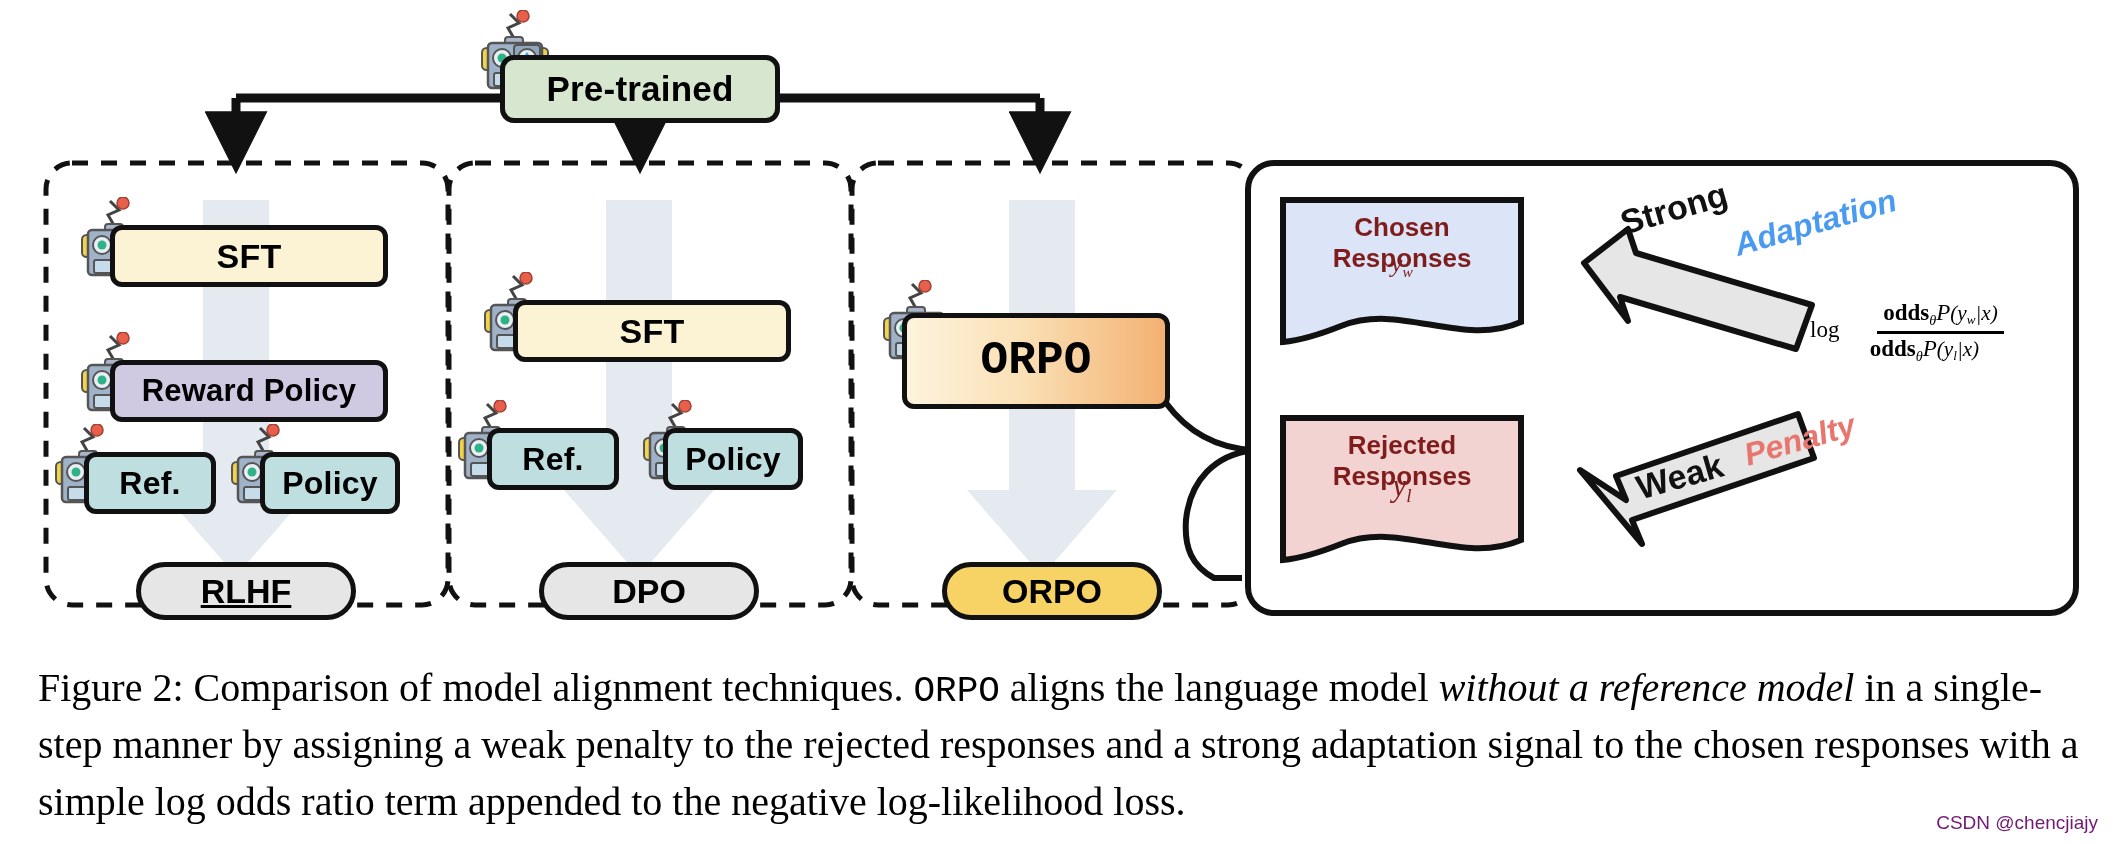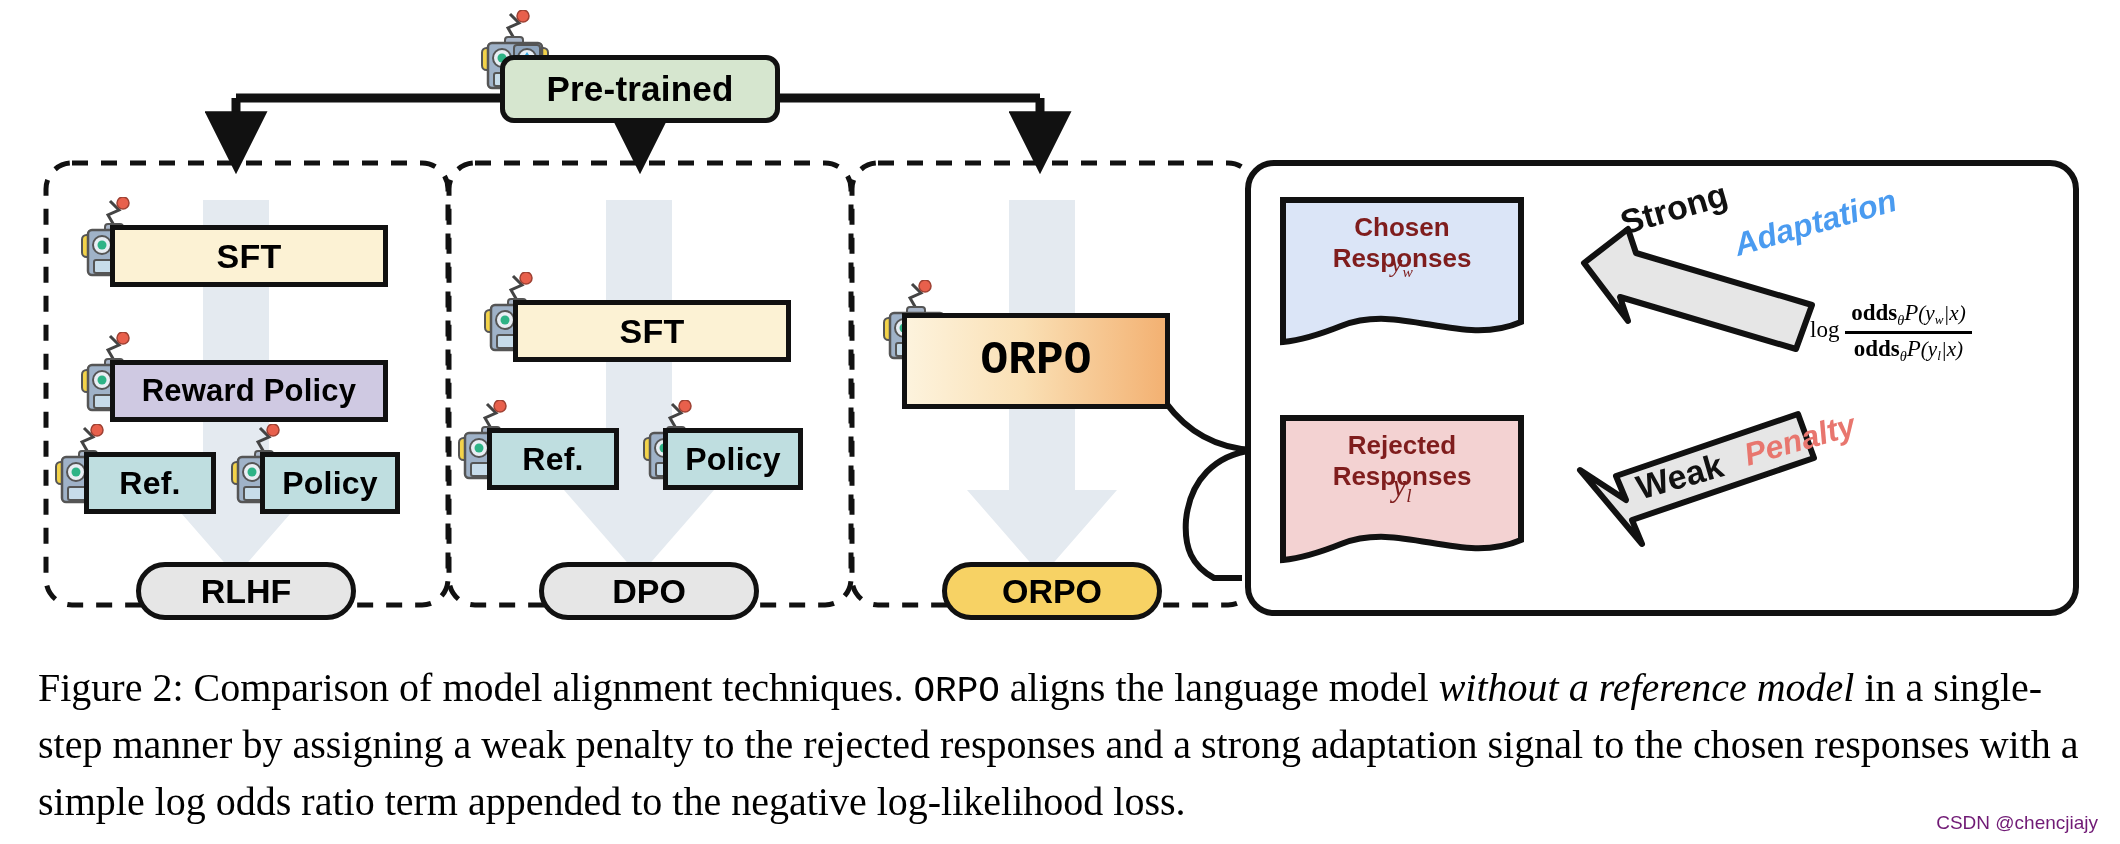--- a/index.html
+++ b/index.html
@@ -4,21 +4,21 @@
 <title>ORPO Figure 2</title>
 <style>
   html,body{margin:0;padding:0;background:#ffffff;}
   body{width:2120px;height:844px;position:relative;overflow:hidden;
        font-family:"Liberation Sans",sans-serif;color:#000;}
   .stage{position:absolute;left:0;top:0;width:2120px;height:844px;}
   svg.diagram{position:absolute;left:0;top:0;width:2120px;height:660px;}
 
   
   .box{position:absolute;box-sizing:border-box;border:5px solid #111;
-       border-radius:0;display:flex;align-items:center;justify-content:center;
+       border-radius:12px;display:flex;align-items:center;justify-content:center;
        font-weight:bold;letter-spacing:.2px;}
   .box.sft{background:#fcf2d4;}
   .box.reward{background:#cfc9e2;}
   .box.teal{background:#bfdee0;}
   .box.pretrained{background:#d6e6cf;border-radius:14px;}
   .box.orpo{background:linear-gradient(90deg,#fdf3dd 0%,#fae0b5 45%,#f3b172 100%);}
 
   .pill{position:absolute;box-sizing:border-box;border:5px solid #111;
         border-radius:40px;background:#e6e6e6;display:flex;align-items:center;
         justify-content:center;font-weight:bold;}
@@ -36,21 +36,21 @@
              font-size:19px;font-family:"Liberation Sans",sans-serif;}
 
   .ann{position:absolute;font-weight:bold;white-space:nowrap;}
   .ann-strong{color:#111;}
   .ann-adapt{color:#4a9bf0;font-style:italic;}
   .ann-weak{color:#111;}
   .ann-pen{color:#e8766e;font-style:italic;}
 
   .formula{position:absolute;font-family:"Liberation Serif",serif;color:#000;}
   .frac{display:inline-block;vertical-align:middle;text-align:center;}
-  .frac .num{display:block;padding:0 6px 2px 6px;border-bottom:3px solid #000;}
+  .frac .num{display:block;padding:0 6px 2px 6px;border-bottom:3px solid #000;margin-left:32px;}
   .frac .den{display:block;padding:2px 6px 0 6px;}
   .ital{font-style:italic;}
   .sub{font-size:.62em;vertical-align:-0.32em;font-style:italic;}
 
   .orpo-title{position:absolute;font-family:"Liberation Sans",sans-serif;
               font-weight:bold;color:#111;text-decoration:underline;
               text-underline-offset:7px;text-decoration-thickness:5px;
               white-space:nowrap;}
 
   
@@ -266,21 +266,21 @@
   </div>
   <div class="box reward" style="left:110px;top:360px;width:278px;height:62px;font-size:31px;">
     <span>Reward Policy</span>
   </div>
   <div class="box teal" style="left:84px;top:452px;width:132px;height:62px;font-size:32px;">
     <span>Ref.</span>
   </div>
   <div class="box teal" style="left:260px;top:452px;width:140px;height:62px;font-size:32px;">
     <span>Policy</span>
   </div>
-  <div class="pill" style="left:136px;top:562px;width:220px;height:58px;font-size:34px;background:#e6e6e6;">
+  <div class="pill" style="left:136px;top:562px;width:220px;height:58px;font-size:34px;background:#e6e6e6;text-decoration:underline;">
     <span>RLHF</span>
   </div>
 
   <div class="box sft" style="left:513px;top:300px;width:278px;height:62px;font-size:34px;">
     <span>SFT</span>
   </div>
   <div class="box teal" style="left:487px;top:428px;width:132px;height:62px;font-size:32px;">
     <span>Ref.</span>
   </div>
   <div class="box teal" style="left:663px;top:428px;width:140px;height:62px;font-size:32px;">

